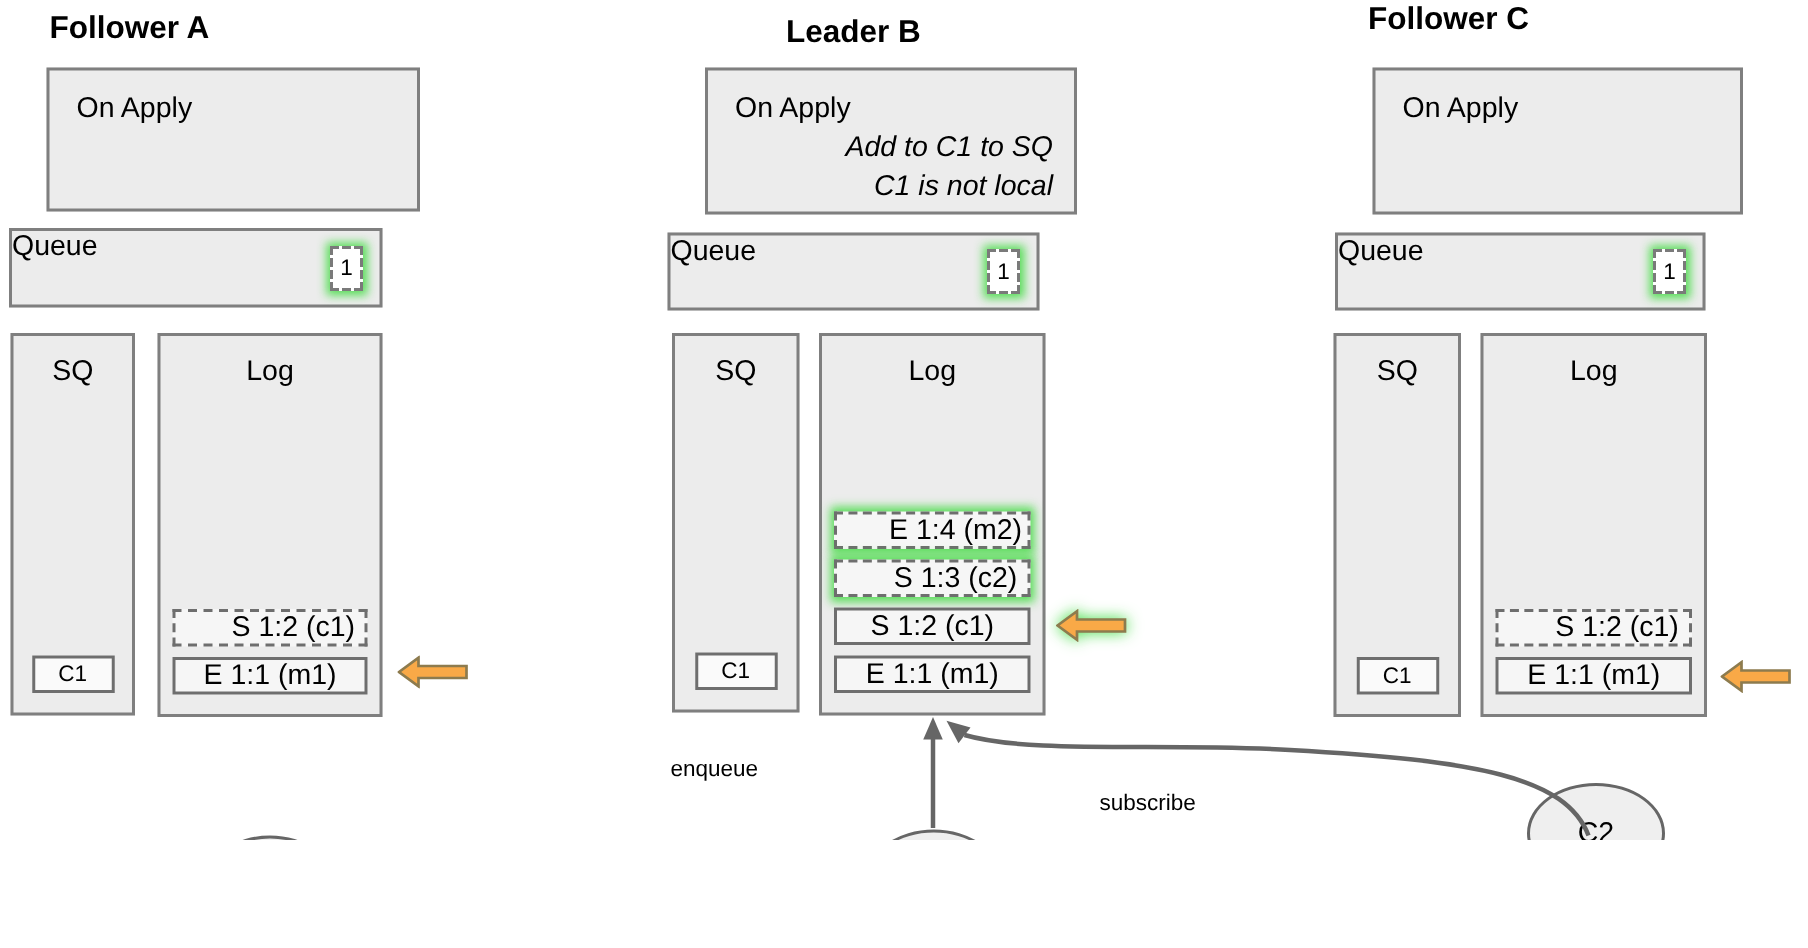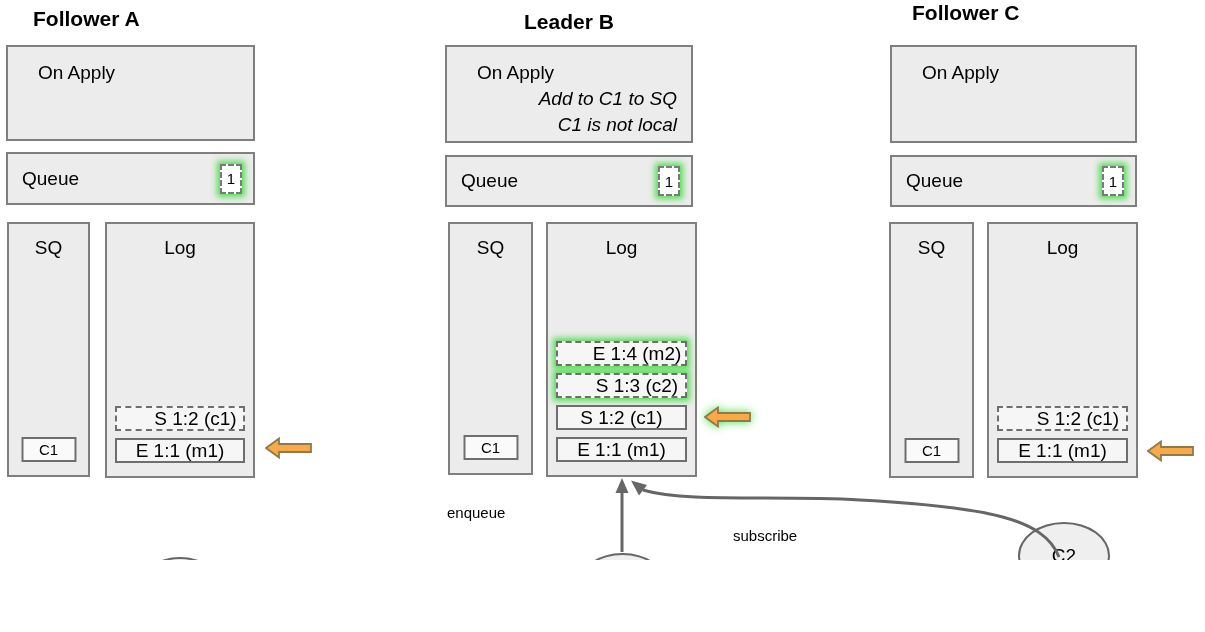--- a/index.html
+++ b/index.html
@@ -10,28 +10,28 @@
   .title { position:absolute; font-size:21px; font-weight:700; white-space:nowrap; }
   .title-a { left:33px;  top:7px; }
   .title-b { left:480px; top:10px;margin-left:44px; }
   .title-c { left:912px; top:1px; }
 
   .box {
     position:absolute; box-sizing:border-box;
     background:#ececec; border:2px solid #7f7f7f; font-size:19px;
   }
   
-  .oa { padding:13px 14px 0 30px; line-height:26px; }
+  .oa { padding:13px 14px 0 18px; line-height:26px;margin-left:25px; }
   .oa-a { left:6px;   top:45px; width:249px; height:96px; }
   .oa-b { left:445px; top:45px; width:248px; height:98px; }
   .oa-c { left:890px; top:45px; width:247px; height:98px; }
   .oa .note { font-style:italic;text-align:right; }
 
   
-  .qb { display:flex; align-items:center; padding-left:14px; }
+  .qb { display:flex; align-items:flex-start; }
   .qb-a { left:6px;   top:152px; width:249px; height:53px; }
   .qb-b { left:445px; top:155px; width:248px; height:52px; }
   .qb-c { left:890px; top:155px; width:247px; height:52px; }
   .queue-badge {
     position:absolute; right:11px; top:50%; transform:translateY(-50%);
     width:22px; height:30px; box-sizing:border-box;
     background:#ffffff; border:2px dashed #7a7a7a;
     display:flex; align-items:center; justify-content:center;
     font-size:15px; box-shadow:0 0 6px 3px rgba(61,219,61,.85);
   }

